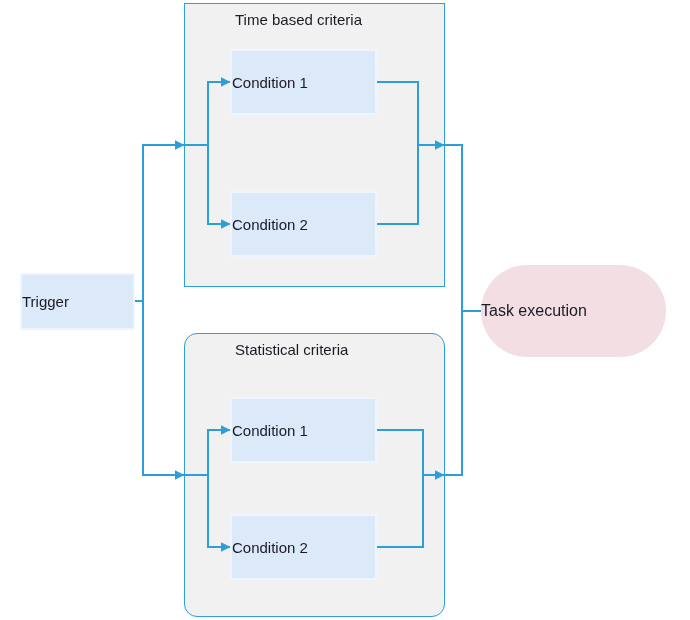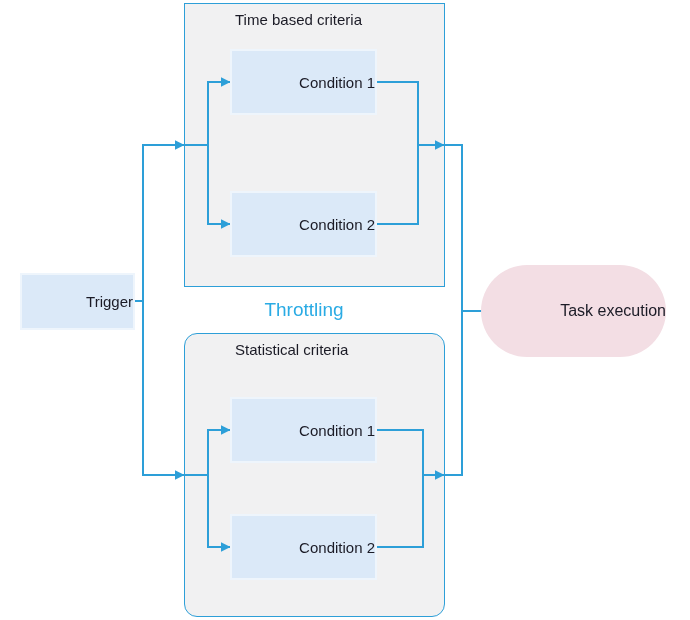--- a/index.html
+++ b/index.html
@@ -20,21 +20,21 @@
     color:var(--text-dark);
     overflow:hidden;
   }
   .connectors{position:absolute;left:0;top:0;width:690px;height:620px;}
   .connectors path{fill:none;stroke:var(--accent-blue);stroke-width:2;}
   .connectors path.arrow{marker-end:url(#arrowhead);}
   #arrowhead path{fill:var(--accent-blue);stroke:none;}
 
   .node{
     position:absolute;
-    display:flex;align-items:center;justify-content:flex-end;
+    display:flex;align-items:center;justify-content:flex-start;
     box-sizing:border-box;
     font-size:15px;
     color:var(--text-dark);
   }
   .blue-box{
     background:var(--box-blue-fill);
     border:2px solid var(--box-blue-border);
   }
   .trigger{left:20px;top:273px;width:115px;height:57px;}
   .cond{left:230px;width:147px;height:66px;}
@@ -112,19 +112,18 @@
   <div class="node blue-box cond t2">
     <span>Condition 2</span>
   </div>
   <div class="node blue-box cond s1">
     <span>Condition 1</span>
   </div>
   <div class="node blue-box cond s2">
     <span>Condition 2</span>
   </div>
 
-  <div class="throttling">Throttling</div>
 
   <div class="node task-pill">
     <span>Task execution</span>
   </div>
 
 </div>
 
 </body></html>

